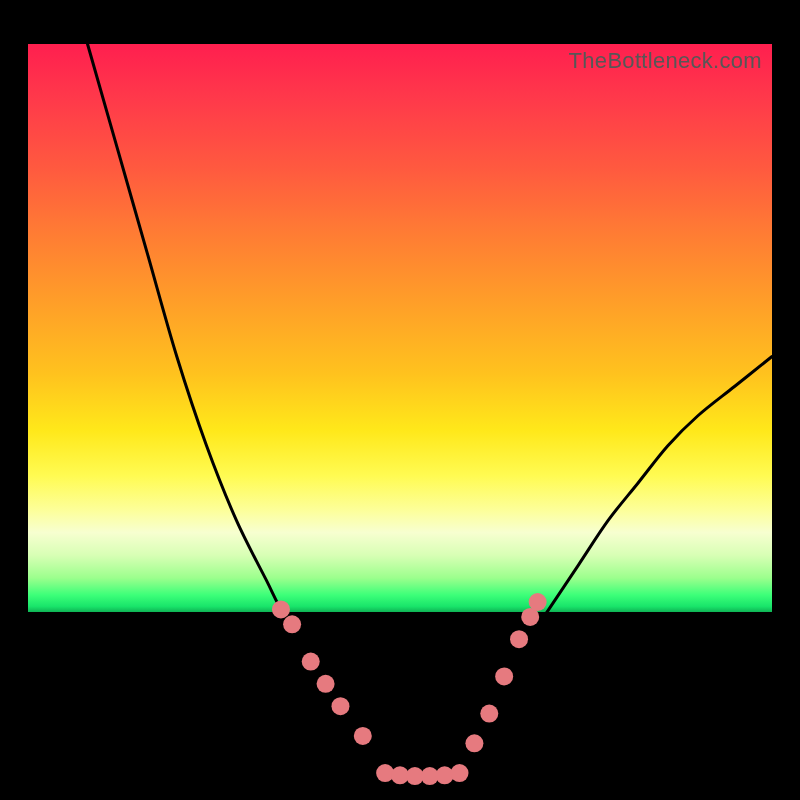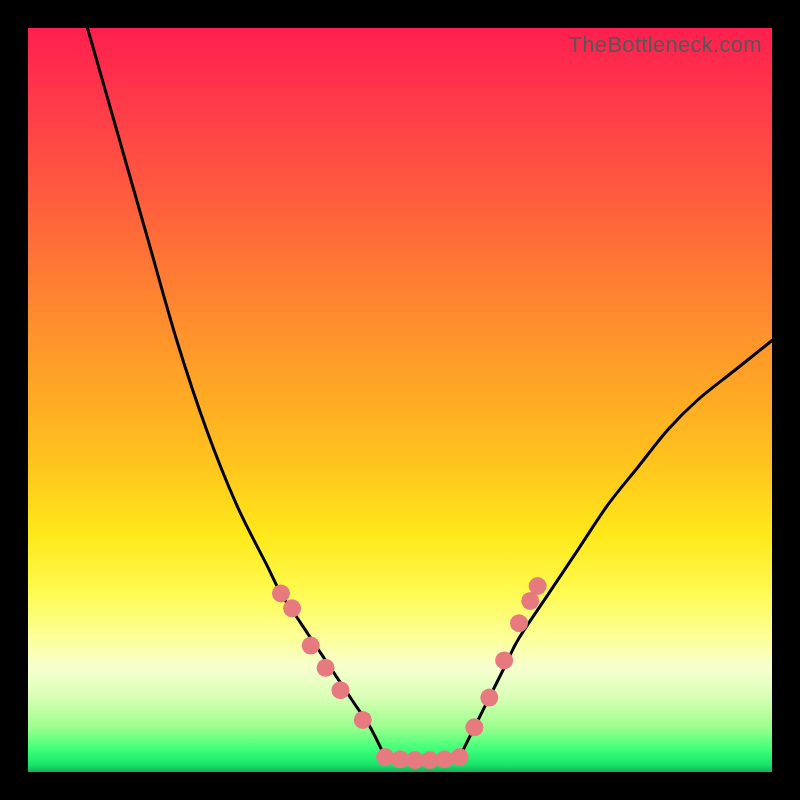--- a/index.html
+++ b/index.html
@@ -13,23 +13,23 @@
   }
   .frame {
     position: relative;
     width: 800px;
     height: 800px;
     background: #000;
   }
   .plot-area {
     position: absolute;
     left: 28px;
-    top: 28px;
+    top: 44px;
     width: 744px;
-    height: 744px;
+    height: 568px;
     
     background: linear-gradient(
       to bottom,
       #ff1f4f 0%,
       #ff3a4a 10%,
       #ff5a3f 22%,
       #ff7e33 34%,
       #ffa028 46%,
       #ffc21e 58%,
       #ffe81a 68%,

